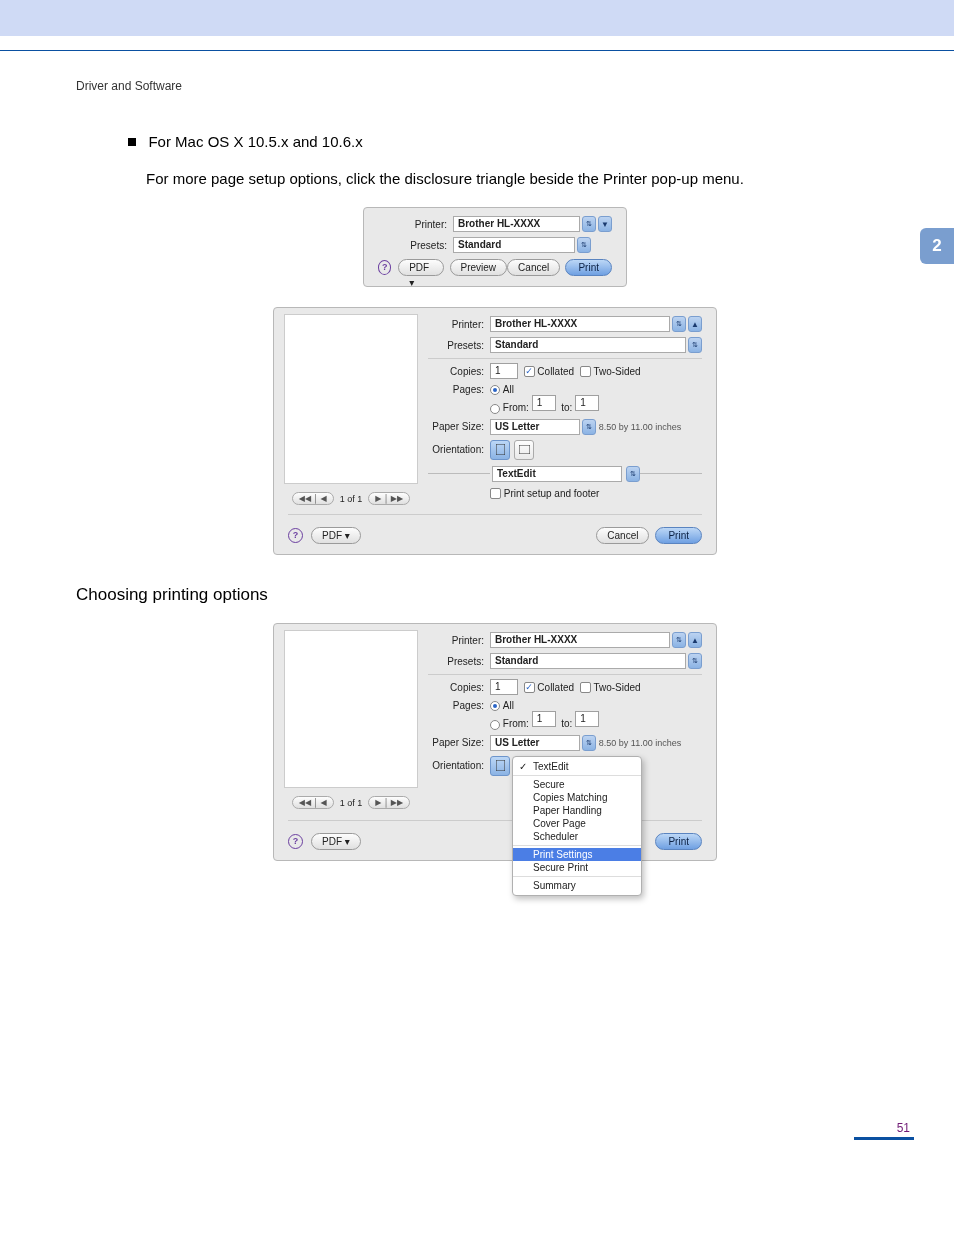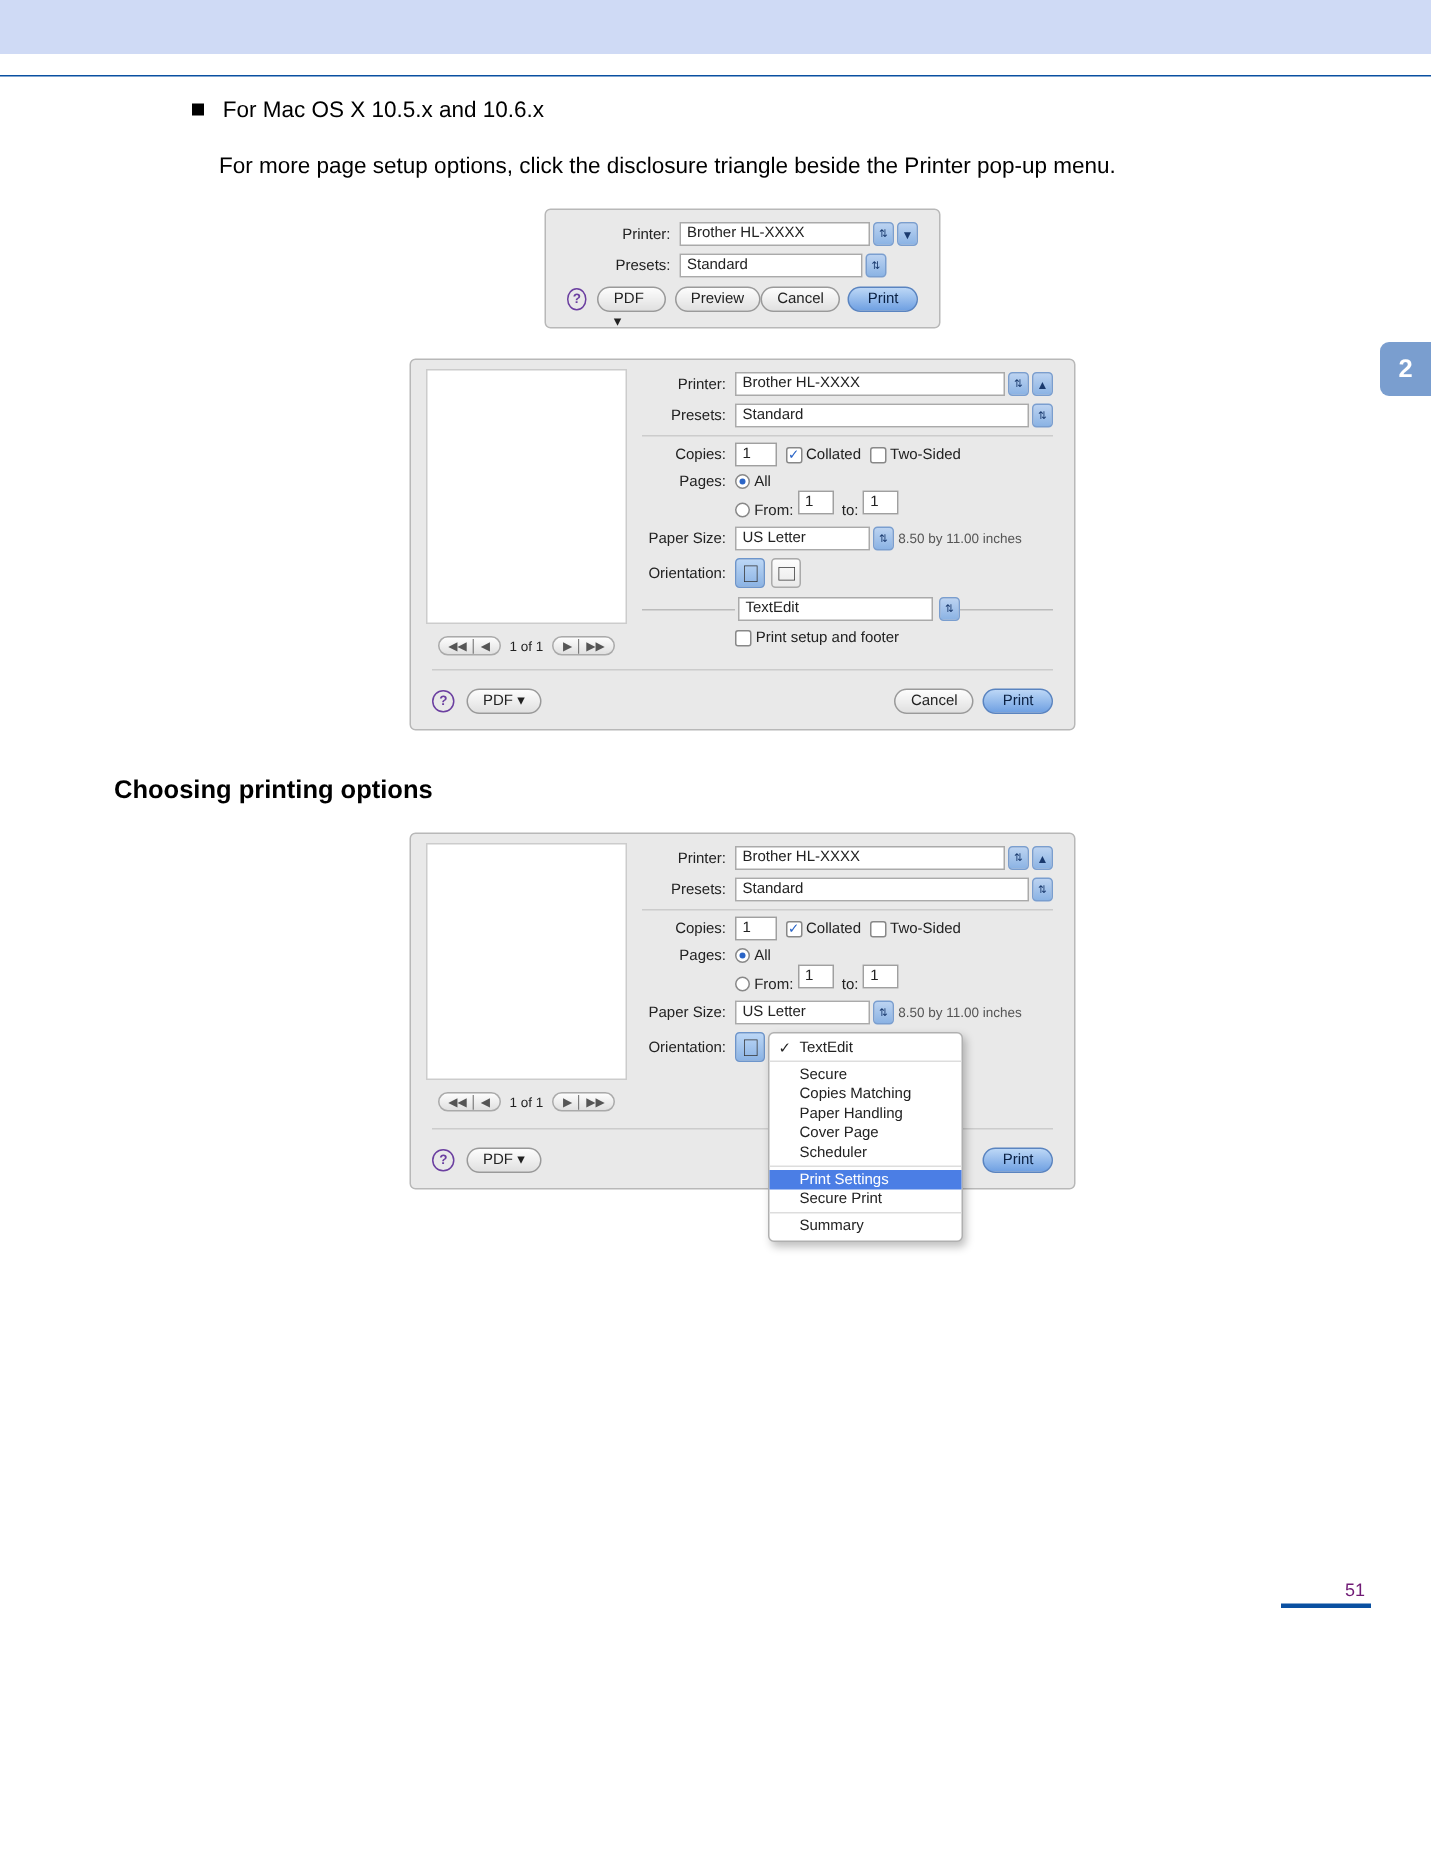--- a/index.html
+++ b/index.html
@@ -19,21 +19,21 @@
   .tab-marker { position: absolute; right: 0; top: 228px; width: 34px; height: 36px; background: #7a9ecf; border-radius: 6px 0 0 6px; color: #fff; font-size: 17px; font-weight: bold; text-align: center; line-height: 36px; }
 
   .dlg { margin: 20px auto 0 auto; border: 1px solid #b8b8b8; background: #e9e9e9; position: relative; font-family: "Lucida Grande","Helvetica Neue",Arial,sans-serif; font-size: 10px; color: #222; border-radius: 4px; }
   .dlg-small { width: 264px; height: 80px; }
   .dlg-big { width: 444px; }
   .dlg-inner { padding: 8px 14px 10px 14px; }
 
   .form-row { display: flex; align-items: center; margin-bottom: 5px; }
   .form-label { text-align: right; width: 75px; padding-right: 6px; font-size: 10px; }
   .tx { height: 16px; background: #fff; border: 1px solid #a0a0a0; display: inline-block; padding: 0 4px; line-height: 14px; font-size: 10px; overflow: hidden; }
-  .tx-combo { flex: 1; height: 16px; background: #fff; border: 1px solid #aaa; display: inline-block; padding: 0 4px; line-height: 14px; font-size: 10px; }
+  .tx-combo { flex: 1; height: 16px; background: #fff; border: 1px solid #aaa; display: inline-block; padding: 0 4px; line-height: 14px; font-size: 10px; font-weight: bold; }
   .twiddle { width: 14px; height: 16px; border: 1px solid #7a9ecf; border-radius: 3px; background: linear-gradient(#bcd3f1,#8bb3e4); margin-left: 2px; display: inline-flex; align-items: center; justify-content: center; font-size: 7px; color: #1a3a6e; }
   .sq-twiddle { width: 14px; height: 16px; border: 1px solid #7a9ecf; border-radius: 3px; background: linear-gradient(#bcd3f1,#8bb3e4); margin-left: 2px; display: inline-flex; align-items: center; justify-content: center; font-size: 8px; color: #1a3a6e; }
 
   .btn-pill { height: 17px; border-radius: 9px; border: 1px solid #9a9a9a; background: linear-gradient(#fdfdfd,#e0e0e0); padding: 0 10px; font-size: 10px; line-height: 15px; display: inline-block; }
   .btn-pill-blue { height: 17px; border-radius: 9px; border: 1px solid #5a84c0; background: linear-gradient(#bcd7f6,#6fa0e2); padding: 0 12px; font-size: 10px; line-height: 15px; color: #0b2144; display: inline-block; }
 
   .btn-row { display: flex; align-items: center; margin-top: 6px; }
   .help-circ { width: 15px; height: 15px; border: 1px solid #6b3fa0; border-radius: 50%; color: #6b3fa0; font-size: 9px; text-align: center; line-height: 13px; font-weight: bold; }
 
   .preview-zone { height: 200px; display: flex; }
@@ -51,34 +51,35 @@
 
   .sep-row { display:flex; align-items:center; margin: 6px 0;}
   .sep-row hr { flex:1; border:none; border-top:1px solid #bbb;}
 
   .menu-pop { position: absolute; background: #fff; border: 1px solid #b0b0b0; box-shadow: 2px 3px 6px rgba(0,0,0,0.25); border-radius: 4px; width: 130px; z-index: 10; padding: 3px 0;}
   .menu-pop .item { padding: 1px 10px 1px 20px; font-size: 10px; position: relative; }
   .menu-pop .item.sel { background: #4b7ee5; color: #fff; }
   .menu-pop .item .ck { position:absolute; left:6px; top:1px; }
   .menu-pop hr { border: none; border-top: 1px solid #ddd; margin: 2px 0; }
 
-  h3.sec-title { font-size: 17px; font-weight: bold; margin-top: 30px; }
+  h3.sec-title { font-size: 17px; font-weight: normal; margin-top: 30px; }
   p.sec-body { font-size: 15px; margin-top: 8px; line-height: 1.35; }
 
   .page-num { text-align: right; font-size: 12px; color: #701a75; margin-top: 260px; padding-right: 4px; }
   .bottom-accent { height: 3px; background: #0a50a1; width: 60px; margin-left: auto; margin-right: 0; margin-top: 2px;}
 </style>
 </head>
 <body>
 
 <div class="top-band"></div>
 <div class="rule"></div>
 <div class="tab-marker">2</div>
 
 <div class="page-area">
+  <div class="header-bread">Driver and Software</div>
 
   <div class="bullet-block">
     <div>
       <span class="square-bullet"></span>
       <span class="bullet-text">For Mac OS X 10.5.x and 10.6.x</span>
     </div>
     <div class="bullet-sub">For more page setup options, click the disclosure triangle beside the Printer pop-up menu.</div>
   </div>
 
   <div class="dlg dlg-small">

